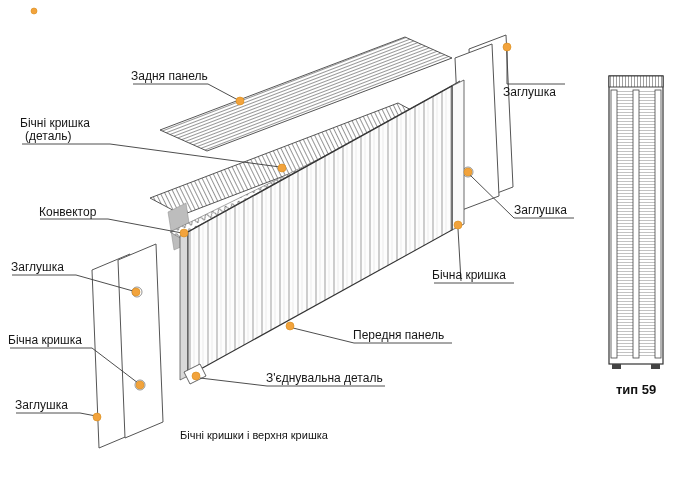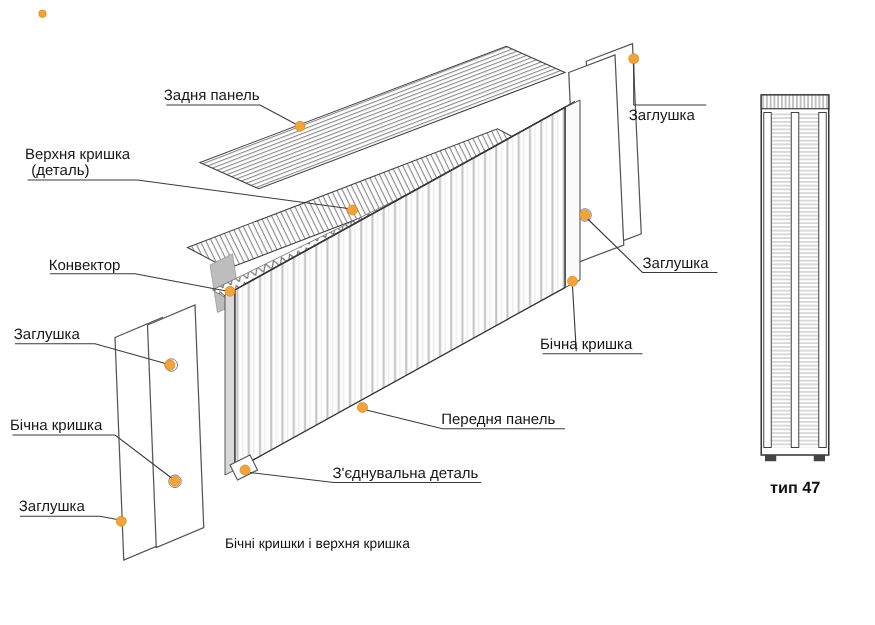--- a/index.html
+++ b/index.html
@@ -112,21 +112,21 @@
       <circle cx="458" cy="225" r="4" fill="#f2a33c"></circle>
       <circle cx="290" cy="326" r="4" fill="#f2a33c"></circle>
       <circle cx="196" cy="376" r="4" fill="#f2a33c"></circle>
       <circle cx="34" cy="11" r="3" fill="#f2a33c"></circle>
     </g>
   </svg>
 
   <div class="lbl" style="left:131px;top:70px">Задня панель</div>
 
   <div class="lbl" style="left:20px;top:117px">
-    <div>Верхня кришка</div>
+    <div>Бічні кришка</div>
     <div class="sub">(деталь)</div>
   </div>
 
   <div class="lbl" style="left:39px;top:206px">Конвектор</div>
 
   <div class="lbl" style="left:11px;top:261px">Заглушка</div>
 
   <div class="lbl" style="left:8px;top:334px">Бічна кришка</div>
 
   <div class="lbl" style="left:15px;top:399px">Заглушка</div>
@@ -138,15 +138,15 @@
   <div class="lbl" style="left:432px;top:269px">Бічна кришка</div>
 
   <div class="lbl" style="left:353px;top:329px">Передня панель</div>
 
   <div class="lbl" style="left:266px;top:372px">З'єднувальна деталь</div>
 
   <div class="note" style="position:absolute;left:180px;top:428px">
     <div>Бічні кришки і верхня кришка</div>
   </div>
 
-  <div class="type-lbl" style="position:absolute;left:616px;top:382px">тип 47</div>
+  <div class="type-lbl" style="position:absolute;left:616px;top:382px">тип 59</div>
 
 </div>
 
 </body></html>

